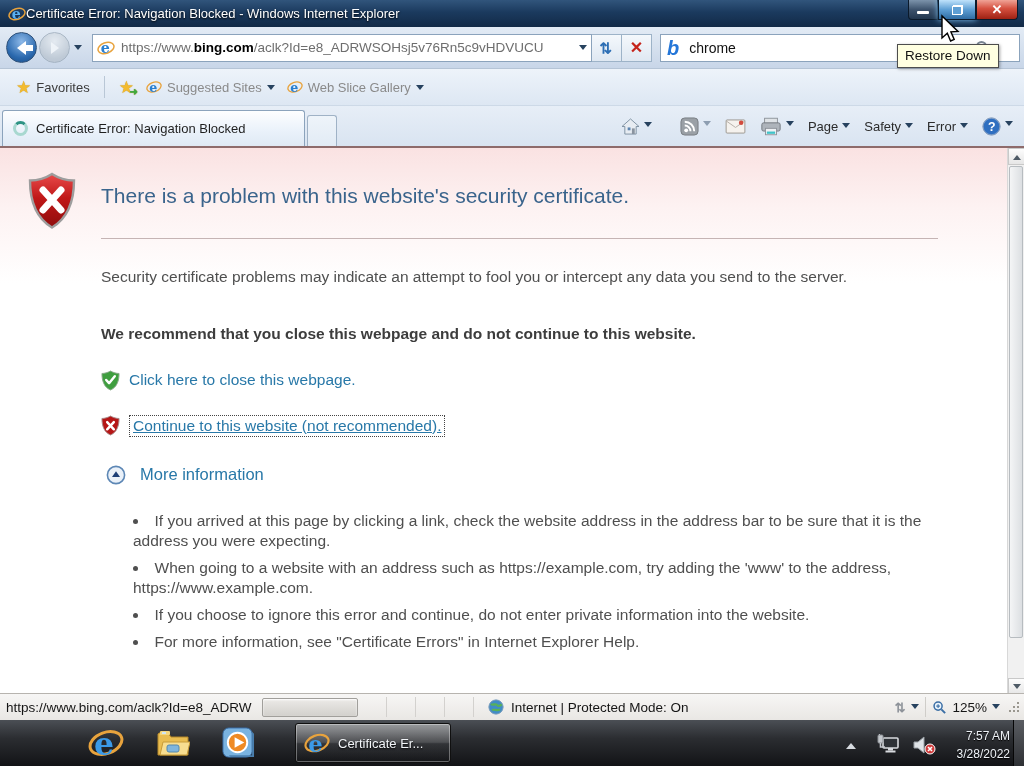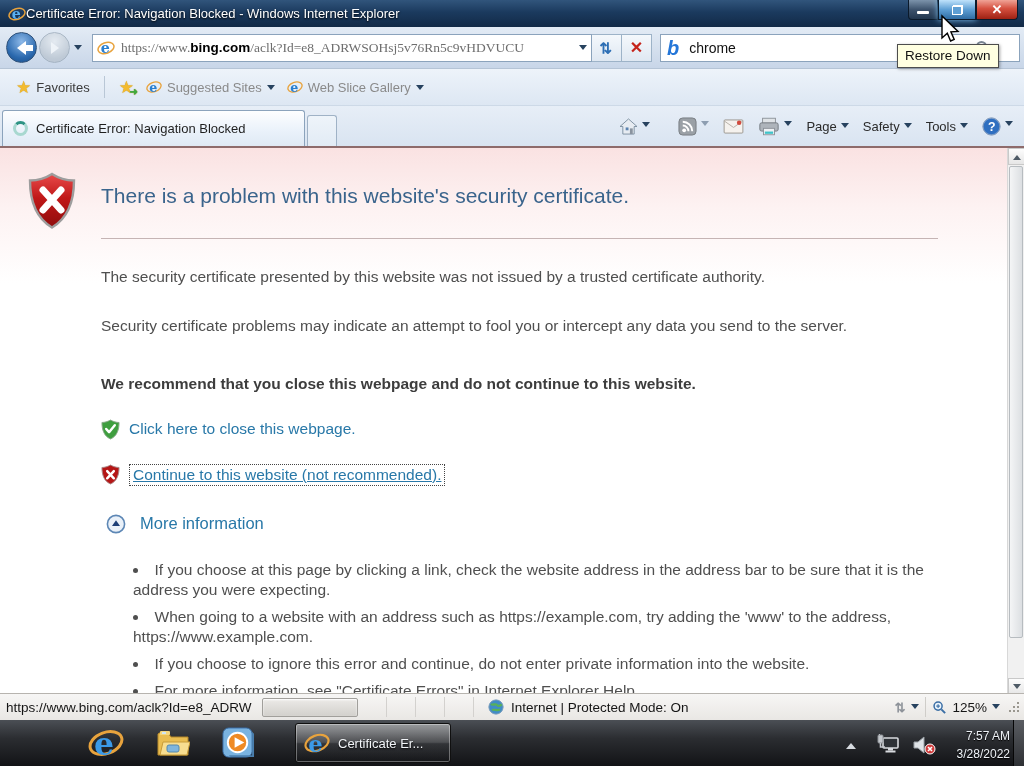--- a/index.html
+++ b/index.html
@@ -27,21 +27,21 @@
   .back { background:radial-gradient(circle at 50% 30%, #8cb8e8, #2a68ad 65%, #1c4d85); }
   .fwd { background:radial-gradient(circle at 50% 30%, #e8edf2, #b9c4cf 70%); border-color:#98a7b6; margin-left:2px; opacity:.75; }
   .arr-left { width:0; height:0; border:7px solid transparent; border-right:9px solid #fff; margin-left:-8px; position:relative; }
   .arr-left::after { content:""; position:absolute; left:9px; top:-3px; width:7px; height:6px; background:#fff; }
   .arr-right-dis { width:0; height:0; border:6px solid transparent; border-left:8px solid #f7fafc; margin-right:-6px; }
   .caret { width:0; height:0; border:4px solid transparent; border-top:5px solid #27425f; margin-top:4px; }
   .nav-caret { margin:4px 4px 0 4px; }
   .addressbar { display:flex; align-items:center; height:28px; background:#fff; border:1px solid #8ba3bc; width:500px; margin-left:6px; padding:0 4px; }
   .page-ico { flex:none; }
   .url { font-size:13.5px; white-space:nowrap; overflow:hidden; flex:1; margin-left:6px; }
-  .url .dim { color:#6e6e6e;font-family:Liberation Serif, serif; }
+  .url .dim { color:#6e6e6e; }
   .url .dom { color:#000; font-weight:bold; }
   .toolbtn { height:28px; width:30px; border:1px solid #9db3c8; border-left:none; background:linear-gradient(#f4f8fc,#dfe8f2); display:flex; align-items:center; justify-content:center; }
   .refresh-glyph { color:#2d6fb5; font-weight:bold; font-size:15px; transform:rotate(90deg); display:inline-block; }
   .stop-glyph { color:#c5241b; font-weight:bold; font-size:16px; }
   .searchbox { display:flex; align-items:center; height:28px; background:#fff; border:1px solid #8ba3bc; flex:1; margin-left:8px; margin-right:4px; padding:0 6px; position:relative; }
   .bing-b { color:#2476d8; font-size:20px; font-weight:bold; font-style:italic; line-height:1; }
   .search-input { border:none; outline:none; font-size:14px; font-family:"Liberation Sans",sans-serif; margin-left:10px; flex:1; color:#111; background:transparent; }
   .search-mag { position:absolute; right:28px; top:5px; }
 
   
@@ -239,21 +239,21 @@
       </div>
       <div class="cmd-item">
         <span>Page</span>
         <div class="caret"></div>
       </div>
       <div class="cmd-item">
         <span>Safety</span>
         <div class="caret"></div>
       </div>
       <div class="cmd-item">
-        <span>Tools</span>
+        <span>Error</span>
         <div class="caret"></div>
       </div>
       <div class="cmd-item">
         <svg width="19" height="19" viewBox="0 0 20 20">
             <circle cx="10" cy="10" r="9" fill="#2f6fc0" stroke="#1c4a87"></circle>
             <circle cx="10" cy="10" r="9" fill="none" stroke="rgba(255,255,255,.4)" stroke-width="1.5"></circle>
             <text x="6.2" y="14.5" font-size="13" font-weight="bold" fill="#fff" font-family="Liberation Sans, sans-serif">?</text>
           </svg>
         <div class="caret"></div>
       </div>
@@ -268,21 +268,20 @@
             <stop offset=".45" stop-color="#c01818"></stop>
             <stop offset="1" stop-color="#8f0d0d"></stop>
           </linearGradient>
       </defs>
       <path d="M25 2 C32 6.5 40 8.5 47 8.5 C47 27 42.5 45 25 55.5 C7.5 45 3 27 3 8.5 C10 8.5 18 6.5 25 2 Z" fill="url(#rg)" stroke="#9d9d9d" stroke-width="2.4"></path>
       <path d="M16 18 L34 38 M34 18 L16 38" stroke="#fff" stroke-width="7" stroke-linecap="round"></path>
     </svg>
     <div class="page-inner">
       <h1 class="cert-heading">There is a problem with this website's security certificate.</h1>
       <hr class="rule">
-      <p class="para">The security certificate presented by this website was not issued by a trusted certificate authority.</p>
       <p class="para">Security certificate problems may indicate an attempt to fool you or intercept any data you send to the server.</p>
       <p class="para bold">We recommend that you close this webpage and do not continue to this website.</p>
 
       <div class="linkrow">
         <svg width="19" height="21" viewBox="0 0 20 22">
             <path d="M10 1 C13 2.8 16.2 3.6 19 3.6 C19 11 17 18 10 21 C3 18 1 11 1 3.6 C3.8 3.6 7 2.8 10 1 Z" fill="#3f9e3f" stroke="#8aa98a"></path>
             <path d="M5.5 10.5 L8.5 13.8 L14.5 6.5" fill="none" stroke="#fff" stroke-width="2.6" stroke-linecap="round" stroke-linejoin="round"></path>
           </svg>
         <a href="#">Click here to close this webpage.</a>
       </div>
@@ -297,21 +296,21 @@
 
       <div class="moreinfo">
         <svg width="20" height="20" viewBox="0 0 20 20">
             <circle cx="10" cy="10" r="8.6" fill="#eaf1f9" stroke="#5d87b5" stroke-width="1.6"></circle>
             <path d="M10 6.2 L14 12 L6 12 Z" fill="#1d3f77"></path>
           </svg>
         <a href="#">More information</a>
       </div>
 
       <ul class="tips">
-        <li>If you choose at this page by clicking a link, check the website address in the address bar to be sure that it is the address you were expecting.</li>
+        <li>If you arrived at this page by clicking a link, check the website address in the address bar to be sure that it is the address you were expecting.</li>
         <li>When going to a website with an address such as https://example.com, try adding the 'www' to the address, https://www.example.com.</li>
         <li>If you choose to ignore this error and continue, do not enter private information into the website.</li>
         <li>For more information, see "Certificate Errors" in Internet Explorer Help.</li>
       </ul>
     </div>
 
     <div class="scrollbar">
       <div class="sb-btn sb-up">
           <div class="sb-tri-up"></div>
         </div>

